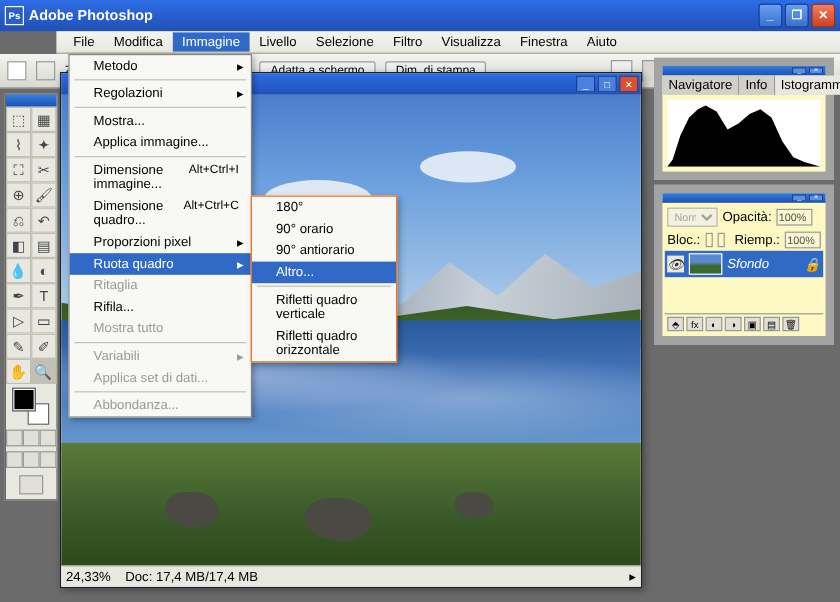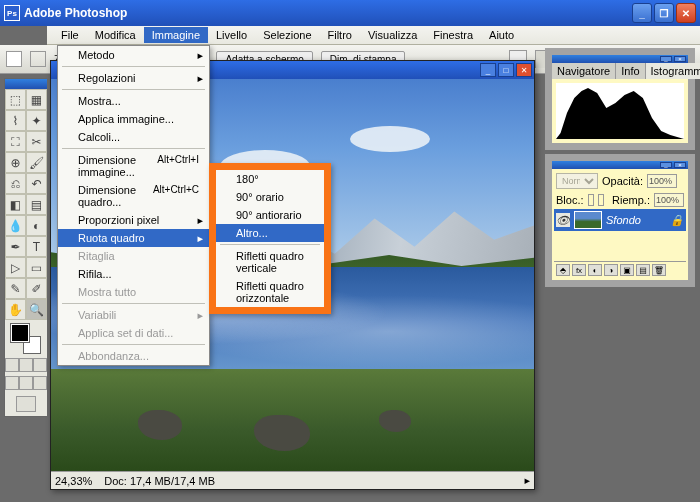--- a/index.html
+++ b/index.html
@@ -46,21 +46,21 @@
 .shore { position:absolute; bottom:0; left:0; right:0; height:26%; background:linear-gradient(#5A7A3A 0%,#3A5A2A 60%,#2A4A1A 100%); }
 .rock { position:absolute; background:#4A4A42; border-radius:40% 50% 45% 55%; }
 
 .dropdown { position:absolute; left:57px; top:45px; width:153px; background:#F8F8F4; border:1px solid #888; box-shadow:2px 2px 5px rgba(0,0,0,.3); z-index:10; }
 .dd-item { padding:3px 10px 3px 20px; cursor:pointer; display:flex; justify-content:flex-start; position:relative; }
 .dd-item.hl { background:#3169C6; color:#fff; }
 .dd-item.disabled { color:#999; }
 .dd-item.arrow::after { content:'▸'; position:absolute; right:6px; }
 .dd-sep { height:1px; background:#C0C0B8; margin:2px 4px; }
 
-.submenu { position:absolute; left:209px; top:163px; width:122px; background:#F8F8F4; border:7px solid #f97316; box-shadow:2px 2px 5px rgba(0,0,0,.3); z-index:11; }
+.submenu { position:absolute; left:209px; top:163px; width:122px; background:#F8F8F4; border:1px solid #f97316; box-shadow:2px 2px 5px rgba(0,0,0,.3); z-index:11; }
 
 .palettes { position:absolute; right:5px; top:48px; width:150px; }
 .palette { background:#fef9c3; border:7px solid #a3a3a3; margin-bottom:4px; }
 .pal-hdr { height:8px; background:linear-gradient(#3080E0,#2050B0); display:flex; justify-content:flex-end; align-items:center; padding:0 2px; gap:2px; }
 .pal-hdr .pbtn { width:12px; height:6px; background:#5A90E0; border:1px solid #1A4090; font-size:6px; color:#fff; display:flex; align-items:center; justify-content:center; cursor:pointer; }
 .pal-tabs { display:flex; background:#D0D0C8; font-size:9px; }
 .pal-tab { padding:2px 5px; background:#D0D0C8; border-right:1px solid #999; cursor:pointer; }
 .pal-tab.active { background:#E8E8E0; }
 .histo { height:56px; background:#fff; margin:4px; position:relative; }
 .histo svg { width:100%; height:100%; }
@@ -191,23 +191,20 @@
     <div class="dd-item arrow">
       <span>Regolazioni</span>
     </div>
     <div class="dd-sep"></div>
     <div class="dd-item">
       <span>Mostra...</span>
     </div>
     <div class="dd-item">
       <span>Applica immagine...</span>
     </div>
-    <div class="dd-item">
-      <span>Calcoli...</span>
-    </div>
     <div class="dd-sep"></div>
     <div class="dd-item">
       <span>Dimensione immagine...</span>
       <span style="font-size: 10px;">Alt+Ctrl+I</span>
     </div>
     <div class="dd-item">
       <span>Dimensione quadro...</span>
       <span style="font-size: 10px;">Alt+Ctrl+C</span>
     </div>
     <div class="dd-item arrow">

